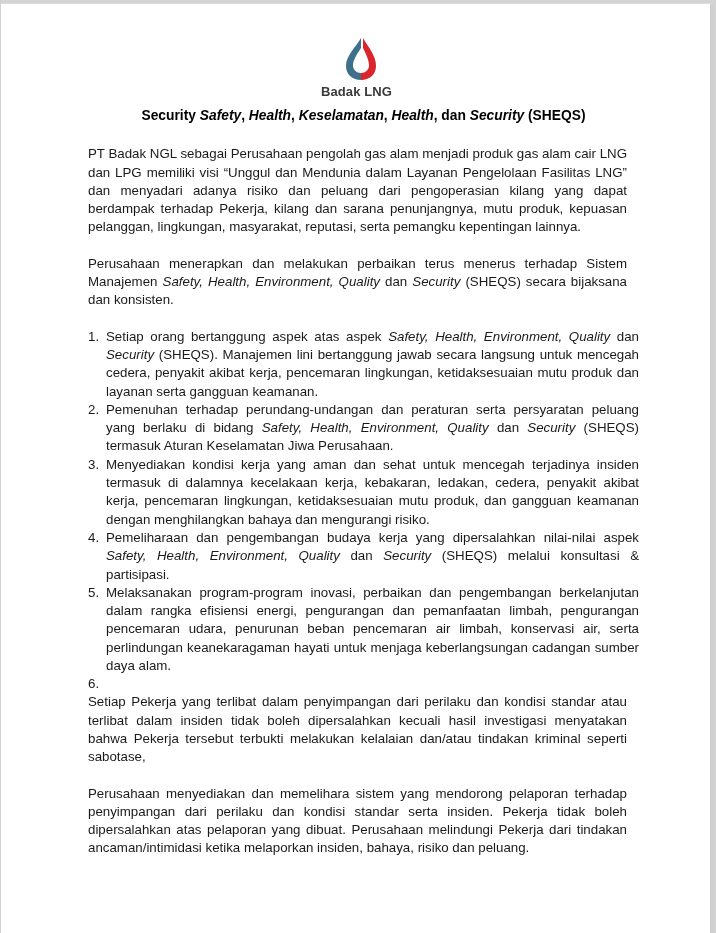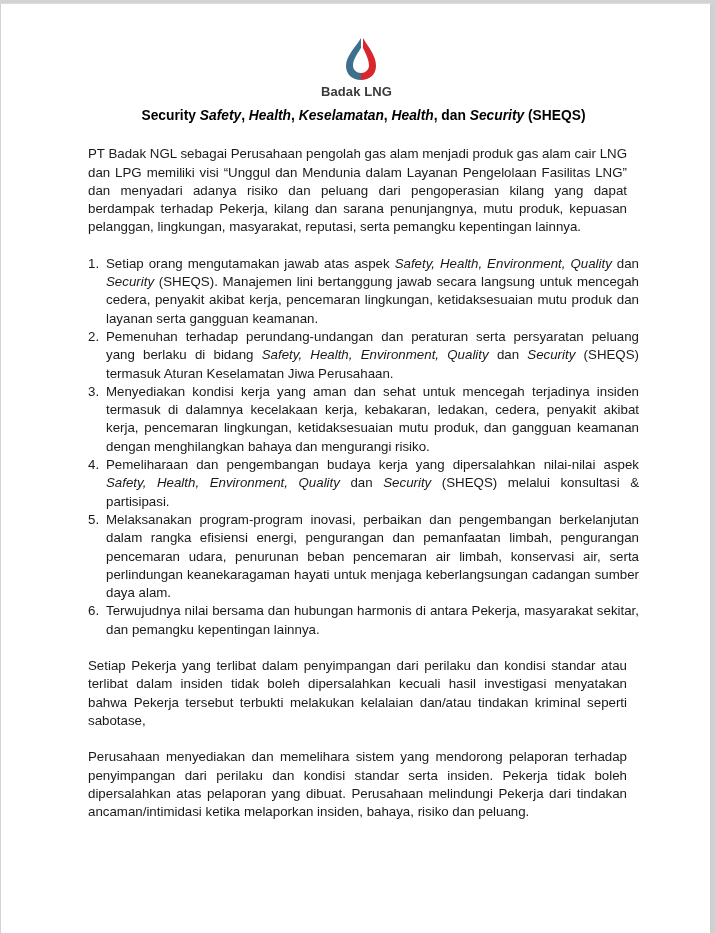--- a/index.html
+++ b/index.html
@@ -106,40 +106,41 @@
   <div class="right-edge"></div>
 
   <div class="content">
 
     <div class="title">
       <span>Security </span><i>Safety</i><span>, </span><i>Health</i><span>, </span><i>Keselamatan</i><span>, </span><i>Health</i><span>, dan </span><i>Security</i><span> (SHEQS)</span>
     </div>
 
     <p class="para">PT Badak NGL sebagai Perusahaan pengolah gas alam menjadi produk gas alam cair LNG dan LPG memiliki visi “Unggul dan Mendunia dalam Layanan Pengelolaan Fasilitas LNG” dan menyadari adanya risiko dan peluang dari pengoperasian kilang yang dapat berdampak terhadap Pekerja, kilang dan sarana penunjangnya, mutu produk, kepuasan pelanggan, lingkungan, masyarakat, reputasi, serta pemangku kepentingan lainnya.</p>
 
+    <p class="para"><span>Perusahaan menerapkan dan melakukan perbaikan terus menerus terhadap Sistem Manajemen </span><i>Safety, Health, Environment, Quality</i><span> dan </span><i>Security</i><span> (SHEQS) secara bijaksana dan konsisten.</span></p>
 
 
     <ol class="list">
       <li>
-        <span class="num">1.</span><span>Setiap orang mengutamakan jawab atas aspek </span><i>Safety, Health, Environment, Quality</i><span> dan </span><i>Security</i><span> (SHEQS). Manajemen lini bertanggung jawab secara langsung untuk mencegah cedera, penyakit akibat kerja, pencemaran lingkungan, ketidaksesuaian mutu produk dan layanan serta gangguan keamanan.</span>
+        <span class="num">1.</span><span>Setiap orang bertanggung aspek atas aspek </span><i>Safety, Health, Environment, Quality</i><span> dan </span><i>Security</i><span> (SHEQS). Manajemen lini bertanggung jawab secara langsung untuk mencegah cedera, penyakit akibat kerja, pencemaran lingkungan, ketidaksesuaian mutu produk dan layanan serta gangguan keamanan.</span>
       </li>
       <li>
         <span class="num">2.</span><span>Pemenuhan terhadap perundang-undangan dan peraturan serta persyaratan peluang yang berlaku di bidang </span><i>Safety, Health, Environment, Quality</i><span> dan </span><i>Security</i><span> (SHEQS) termasuk Aturan Keselamatan Jiwa Perusahaan.</span>
       </li>
       <li>
         <span class="num">3.</span><span>Menyediakan kondisi kerja yang aman dan sehat untuk mencegah terjadinya insiden termasuk di dalamnya kecelakaan kerja, kebakaran, ledakan, cedera, penyakit akibat kerja, pencemaran lingkungan, ketidaksesuaian mutu produk, dan gangguan keamanan dengan menghilangkan bahaya dan mengurangi risiko.</span>
       </li>
       <li>
         <span class="num">4.</span><span>Pemeliharaan dan pengembangan budaya kerja yang dipersalahkan nilai-nilai aspek </span><i>Safety, Health, Environment, Quality</i><span> dan </span><i>Security</i><span> (SHEQS) melalui konsultasi &amp; partisipasi.</span>
       </li>
       <li>
         <span class="num">5.</span><span>Melaksanakan program-program inovasi, perbaikan dan pengembangan berkelanjutan dalam rangka efisiensi energi, pengurangan dan pemanfaatan limbah, pengurangan pencemaran udara, penurunan beban pencemaran air limbah, konservasi air, serta perlindungan keanekaragaman hayati untuk menjaga keberlangsungan cadangan sumber daya alam.</span>
       </li>
       <li>
-        <span class="num">6.</span><span>Terwujudnya nilai bersama dan hubungan harmonis di antara Pekerja, masyarakat sekitar, dan pemangku kepentingan lainnya.</span>
+        <span class="num">6.</span>
       </li>
     </ol>
 
     <p class="para">Setiap Pekerja yang terlibat dalam penyimpangan dari perilaku dan kondisi standar atau terlibat dalam insiden tidak boleh dipersalahkan kecuali hasil investigasi menyatakan bahwa Pekerja tersebut terbukti melakukan kelalaian dan/atau tindakan kriminal seperti sabotase,</p>
 
     <p class="para">Perusahaan menyediakan dan memelihara sistem yang mendorong pelaporan terhadap penyimpangan dari perilaku dan kondisi standar serta insiden. Pekerja tidak boleh dipersalahkan atas pelaporan yang dibuat. Perusahaan melindungi Pekerja dari tindakan ancaman/intimidasi ketika melaporkan insiden, bahaya, risiko dan peluang.</p>
 
   </div>
 </div>
 

